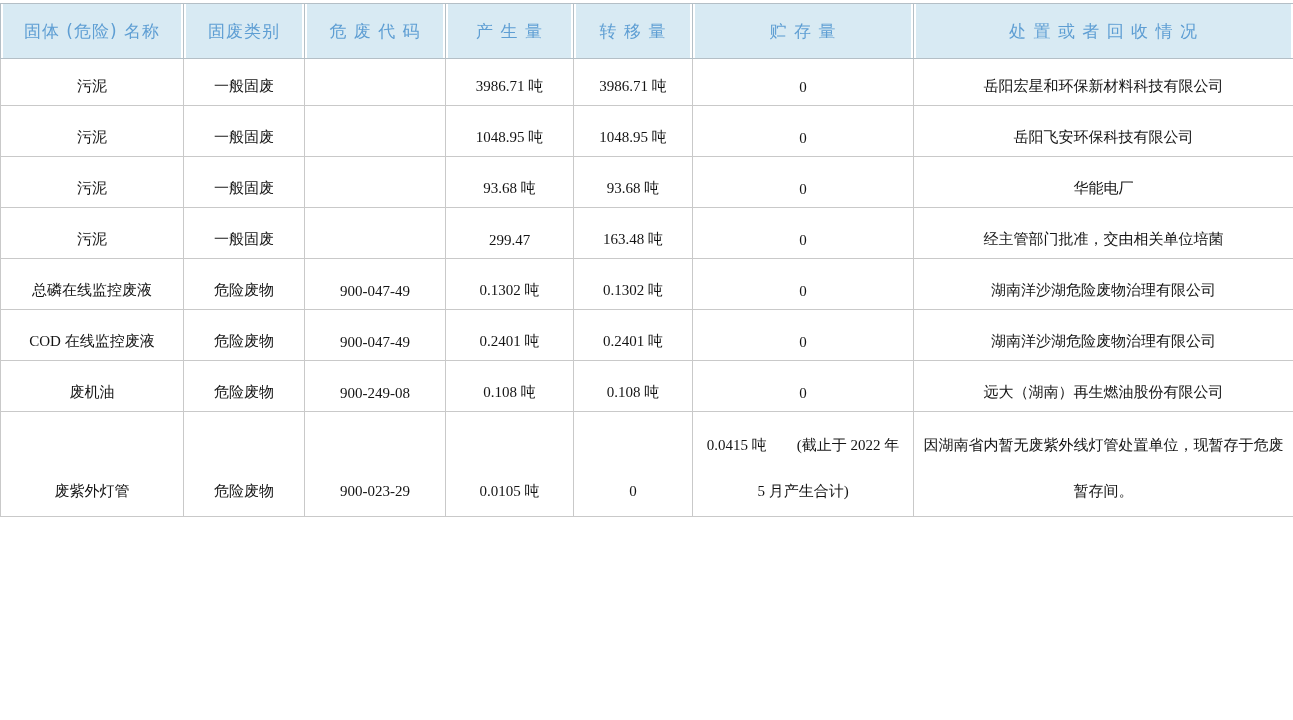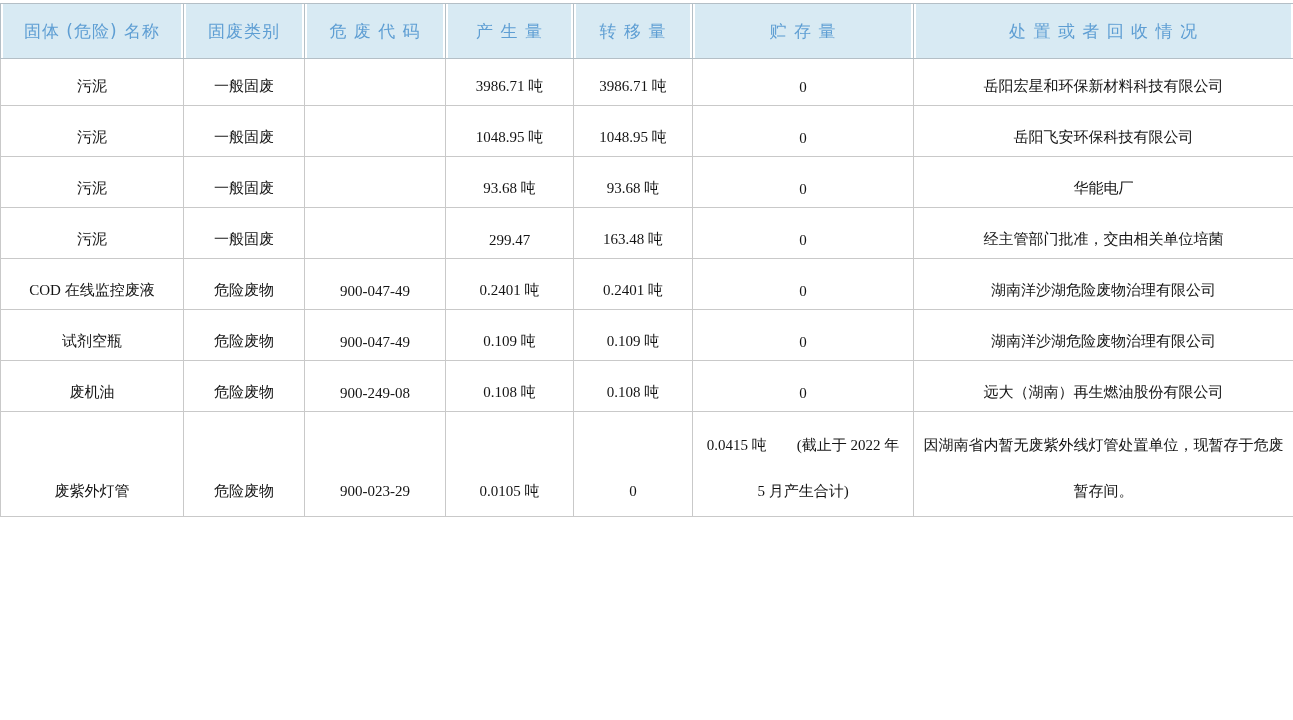--- a/index.html
+++ b/index.html
@@ -107,34 +107,34 @@
         <tr>
           <td>污泥</td>
           <td>一般固废</td>
           <td></td>
           <td>299.47</td>
           <td>163.48 吨</td>
           <td>0</td>
           <td>经主管部门批准，交由相关单位培菌</td>
         </tr>
         <tr>
+          <td>总磷在线监控废液</td>
+          <td>危险废物</td>
+          <td>900-047-49</td>
+          <td>0.1302 吨</td>
+          <td>0.1302 吨</td>
+          <td>0</td>
+          <td>湖南洋沙湖危险废物治理有限公司</td>
+        </tr>
+        <tr>
           <td>COD 在线监控废液</td>
           <td>危险废物</td>
           <td>900-047-49</td>
           <td>0.2401 吨</td>
           <td>0.2401 吨</td>
-          <td>0</td>
-          <td>湖南洋沙湖危险废物治理有限公司</td>
-        </tr>
-        <tr>
-          <td>试剂空瓶</td>
-          <td>危险废物</td>
-          <td>900-047-49</td>
-          <td>0.109 吨</td>
-          <td>0.109 吨</td>
           <td>0</td>
           <td>湖南洋沙湖危险废物治理有限公司</td>
         </tr>
         <tr>
           <td>废机油</td>
           <td>危险废物</td>
           <td>900-249-08</td>
           <td>0.108 吨</td>
           <td>0.108 吨</td>
           <td>0</td>

